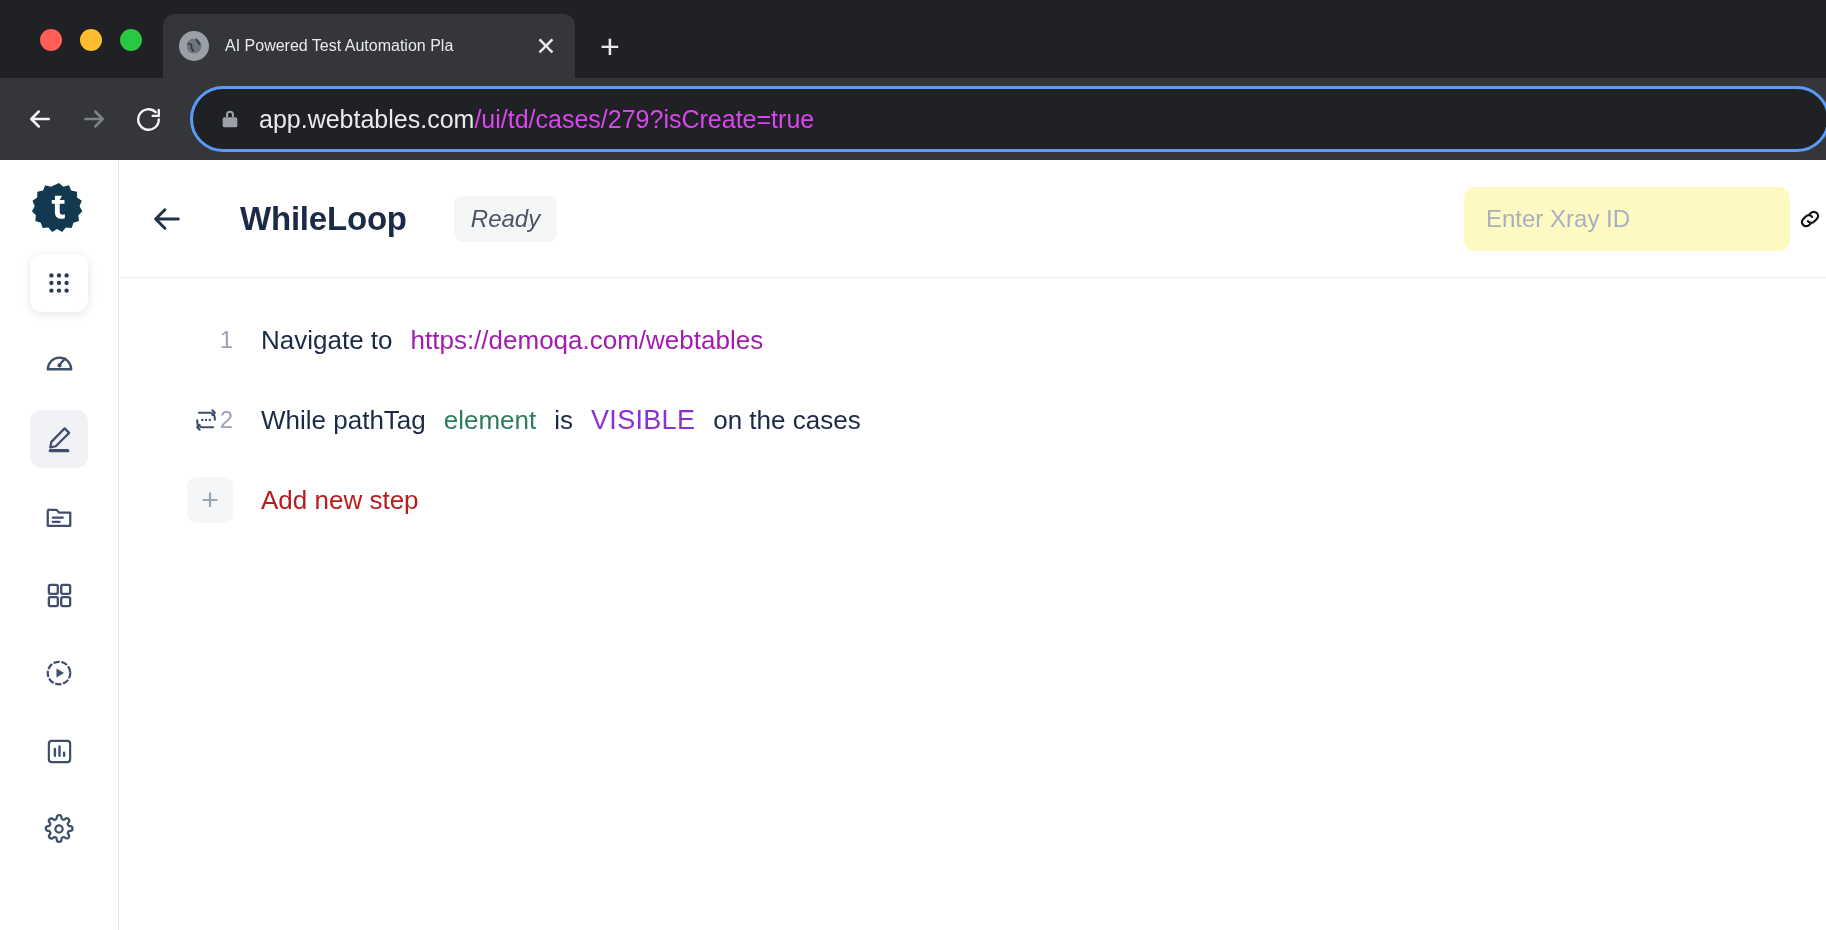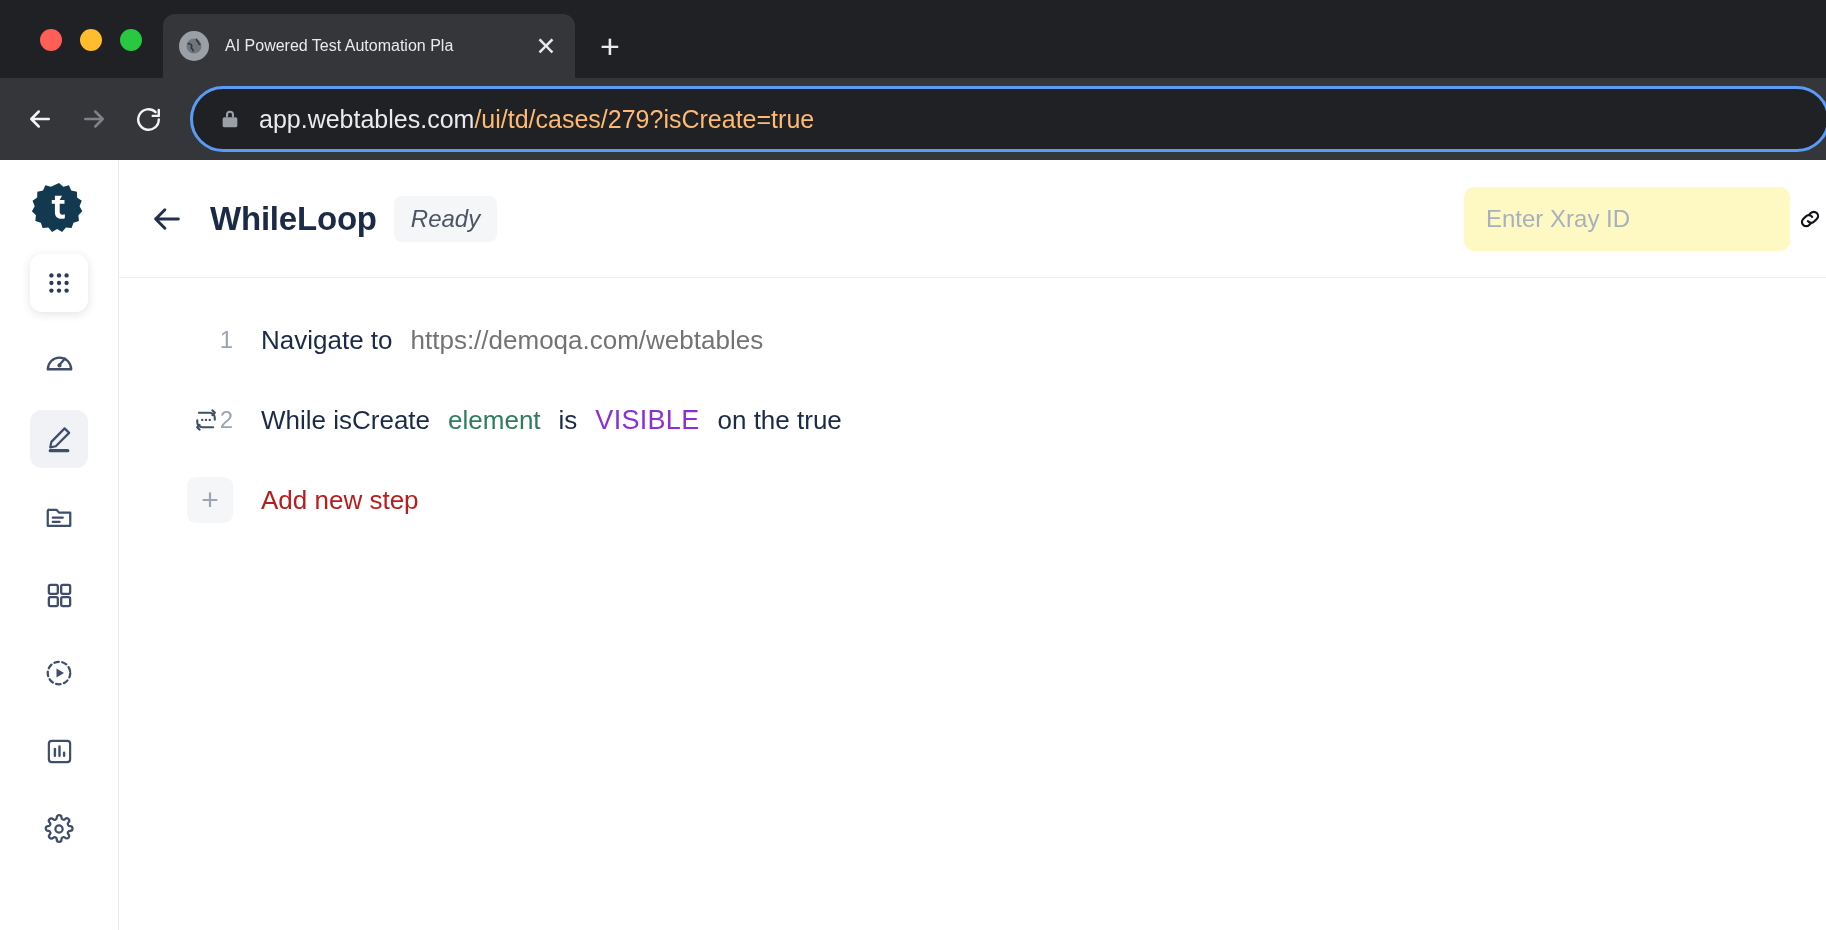--- a/index.html
+++ b/index.html
@@ -83,21 +83,21 @@
     background: #202124;
     border: 3px solid #5b9bf8;
     border-radius: 33px;
     display: flex; align-items: center;
     padding-left: 26px;
     overflow: hidden;
   }
   .lock { flex: 0 0 auto; margin-right: 18px; display: flex; align-items: center; }
   .url { font-size: 25px; white-space: nowrap; }
   .url-host { color: #e8eaed; }
-  .url-path { color: #fdba74; }
+  .url-path { color: #d946ef; }
 
   
   .app {
     position: absolute; left: 0; top: 160px;
     width: 1826px; height: 770px;
     background: #ffffff;
   }
 
   
   .sidebar {
@@ -123,20 +123,21 @@
   }
   .nav-item.active { background: #f0f2f5; }
 
   
   .header {
     position: absolute; left: 119px; top: 0;
     width: 1707px; height: 118px;
     border-bottom: 1px solid #eceef2;
     display: flex; align-items: center;
     padding: 0 36px 0 27px;
+    gap: 30px;
   }
   .back-arrow {
     width: 42px; height: 42px; flex: 0 0 auto;
     display: flex; align-items: center; justify-content: center;
     color: #22304c; margin-right: 22px;
   }
   .page-title {
     font-size: 33px; font-weight: bold; color: #1b2a47;
     letter-spacing: -.2px; flex: 0 0 auto;
   }
@@ -178,21 +179,21 @@
     width: 30px; height: 30px;
     display: flex; align-items: center; justify-content: center;
     color: #3f4e6b;
   }
   .step-num {
     width: 46px; flex: 0 0 auto;
     text-align: right; margin-right: 28px;
     font-size: 24px; color: #9aa4b3;
   }
   .step-text { font-size: 26px; color: #1b2a47; white-space: nowrap; }
-  .tok-link  { color: #737373; }
+  .tok-link  { color: #a21caf; }
   .tok-elem  { color: #2e7d5b; }
   .tok-state { color: #8b2fd6; font-size: 27px; letter-spacing: .3px; }
   .sp { display: inline-block; width: 9px; }
 
   .add-row {
     display: flex; align-items: center;
     height: 52px; padding-left: 68px; margin-top: 4px;
   }
   .add-plus {
     width: 46px; height: 46px; flex: 0 0 auto;
@@ -379,21 +380,21 @@
           <path d="M17.1 4.3l2 1.9-2 1.9"></path>
           <path d="M17.7 17.8H9a4 4 0 0 1-4-4v-1.5"></path>
           <path d="M6.9 19.7l-2-1.9 2-1.9"></path>
           <circle cx="9" cy="11.9" r=".95" fill="#3f4e6b" stroke="none"></circle>
           <circle cx="12" cy="11.9" r=".95" fill="#3f4e6b" stroke="none"></circle>
           <circle cx="15" cy="11.9" r=".95" fill="#3f4e6b" stroke="none"></circle>
         </svg>
       </span>
       <span class="step-num">2</span>
       <span class="step-text">
-        <span>While isCreate</span><span class="sp"></span><span class="sp"></span><span class="tok-elem">element</span><span class="sp"></span><span class="sp"></span><span>is</span><span class="sp"></span><span class="sp"></span><span class="tok-state">VISIBLE</span><span class="sp"></span><span class="sp"></span><span>on the true</span>
+        <span>While pathTag</span><span class="sp"></span><span class="sp"></span><span class="tok-elem">element</span><span class="sp"></span><span class="sp"></span><span>is</span><span class="sp"></span><span class="sp"></span><span class="tok-state">VISIBLE</span><span class="sp"></span><span class="sp"></span><span>on the cases</span>
       </span>
     </div>
 
     <div class="add-row">
       <span class="add-plus">+</span>
       <span class="add-label">Add new step</span>
     </div>
 
   </div>
 </div>

